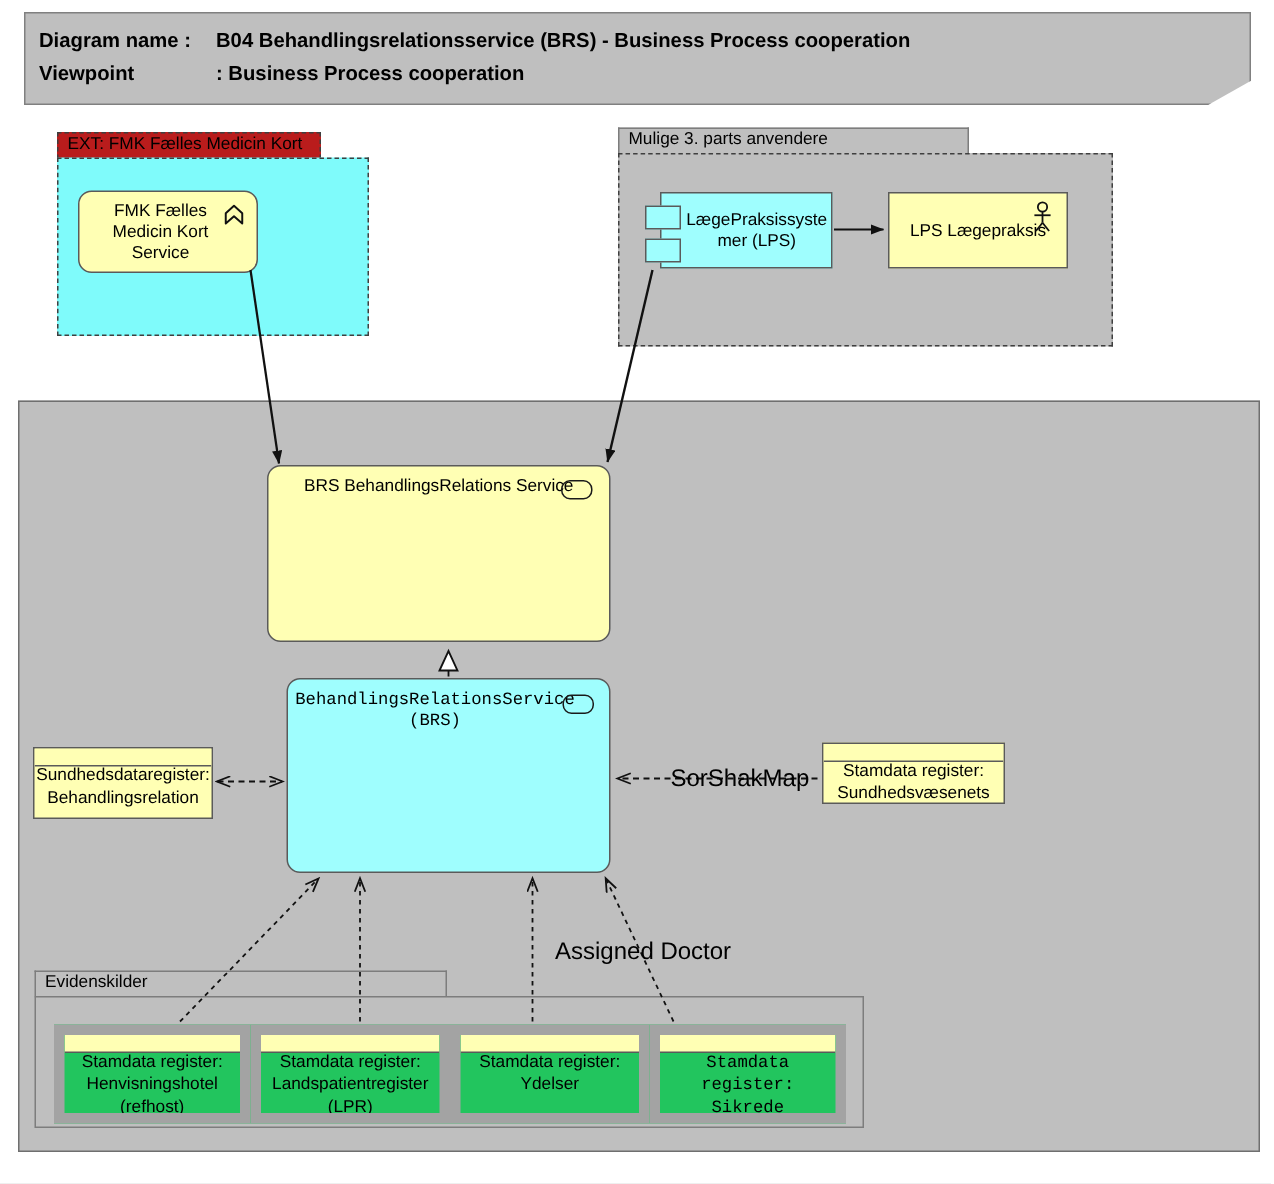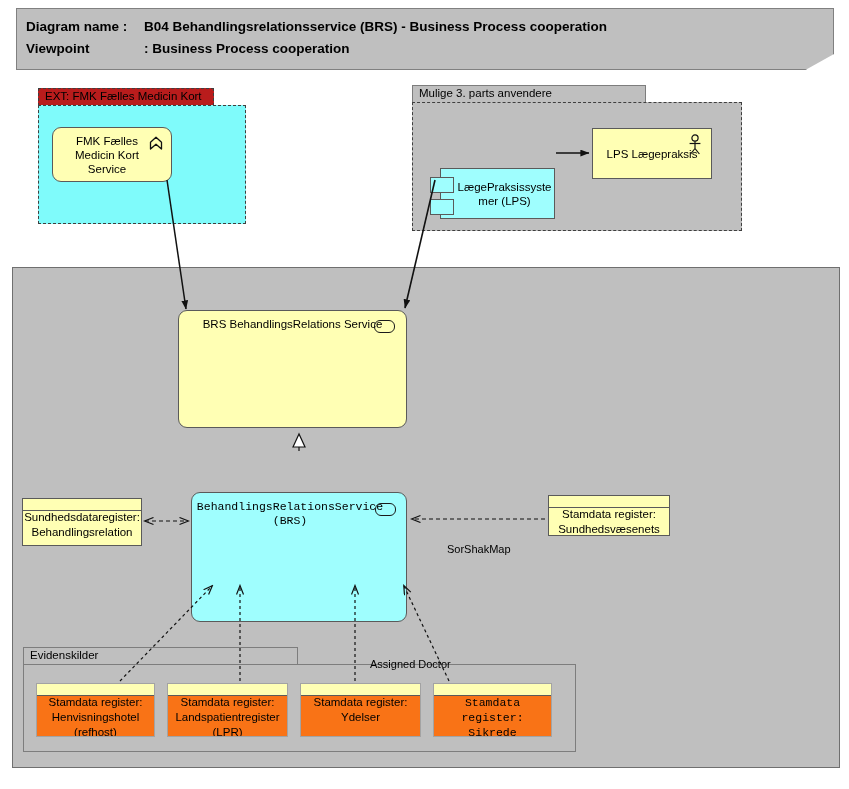--- a/index.html
+++ b/index.html
@@ -41,21 +41,21 @@
 
   
   #pkg-evi-tab{left:23px;top:647px;width:275px;}
   #pkg-evi-body{left:23px;top:664px;width:553px;height:88px;
       background:#bfbfbf;border:1px solid #7d7d7d;}
 
   
   .node{background:#ffffb4;border:1px solid #5a5a5a;
       font-size:11.5px;line-height:14px;text-align:center;
       display:flex;align-items:center;justify-content:center;}
-  .node.cyan{background:#9ffefe;margin-top:40px;}
+  .node.cyan{background:#9ffefe;}
   .node.rounded{border-radius:9px;}
 
   
   #node-fmk{left:52px;top:127px;width:120px;height:55px;}
   #node-fmk .txt{padding:0 14px 0 4px;}
 
   
   #node-lps{left:440px;top:128px;width:115px;height:51px;}
   #node-lps .txt{padding-left:14px;}
   .comp-tab{position:absolute;width:22px;height:14px;background:#9ffefe;
@@ -76,34 +76,34 @@
 
   
   #node-sdr{left:22px;top:498px;width:120px;height:48px;overflow:hidden;}
   #node-sor2{left:548px;top:495px;width:122px;height:41px;overflow:hidden;}
   .reg-head{position:absolute;left:0;top:0;right:0;height:11px;
       background:#ffffb4;border-bottom:1px solid #5a5a5a;}
   .reg-txt{position:absolute;left:0;right:0;top:11px;
       font-size:11.5px;line-height:15px;text-align:center;}
 
   
-  .evi{position:absolute;top:683px;height:52px;background:#f97316;
-       border:1px solid #a3a3a3;overflow:hidden;}
+  .evi{position:absolute;top:683px;height:52px;background:#22c55e;
+       border:7px solid #a3a3a3;overflow:hidden;}
   #evi-0{left:36px;width:117px;}
   #evi-1{left:167px;width:119px;}
   #evi-2{left:300px;width:119px;}
   #evi-3{left:433px;width:117px;font-family:Liberation Mono, monospace;}
 
   
   .ico{position:absolute;}
   .oval-ico{width:19px;height:11px;border:1.4px solid #1a1a1a;border-radius:6px;}
   svg{display:block;overflow:visible;}
   #wires{position:absolute;left:0;top:0;width:849px;height:789px;
       pointer-events:none;}
-  .lbl{position:absolute;font-size:11px;white-space:nowrap;margin-top:32px;}
+  .lbl{position:absolute;font-size:16px;white-space:nowrap;}
   #lbl-sorshak{left:447px;top:511px;}
   #lbl-assigned{left:370px;top:626px;}
 </style>
 </head>
 <body>
 
 <div class="abs" id="title-block">
   <div class="line" id="title-row1">
     <span class="tl-key">Diagram name :</span><span>B04 Behandlingsrelationsservice (BRS) - Business Process cooperation</span>
   </div>

